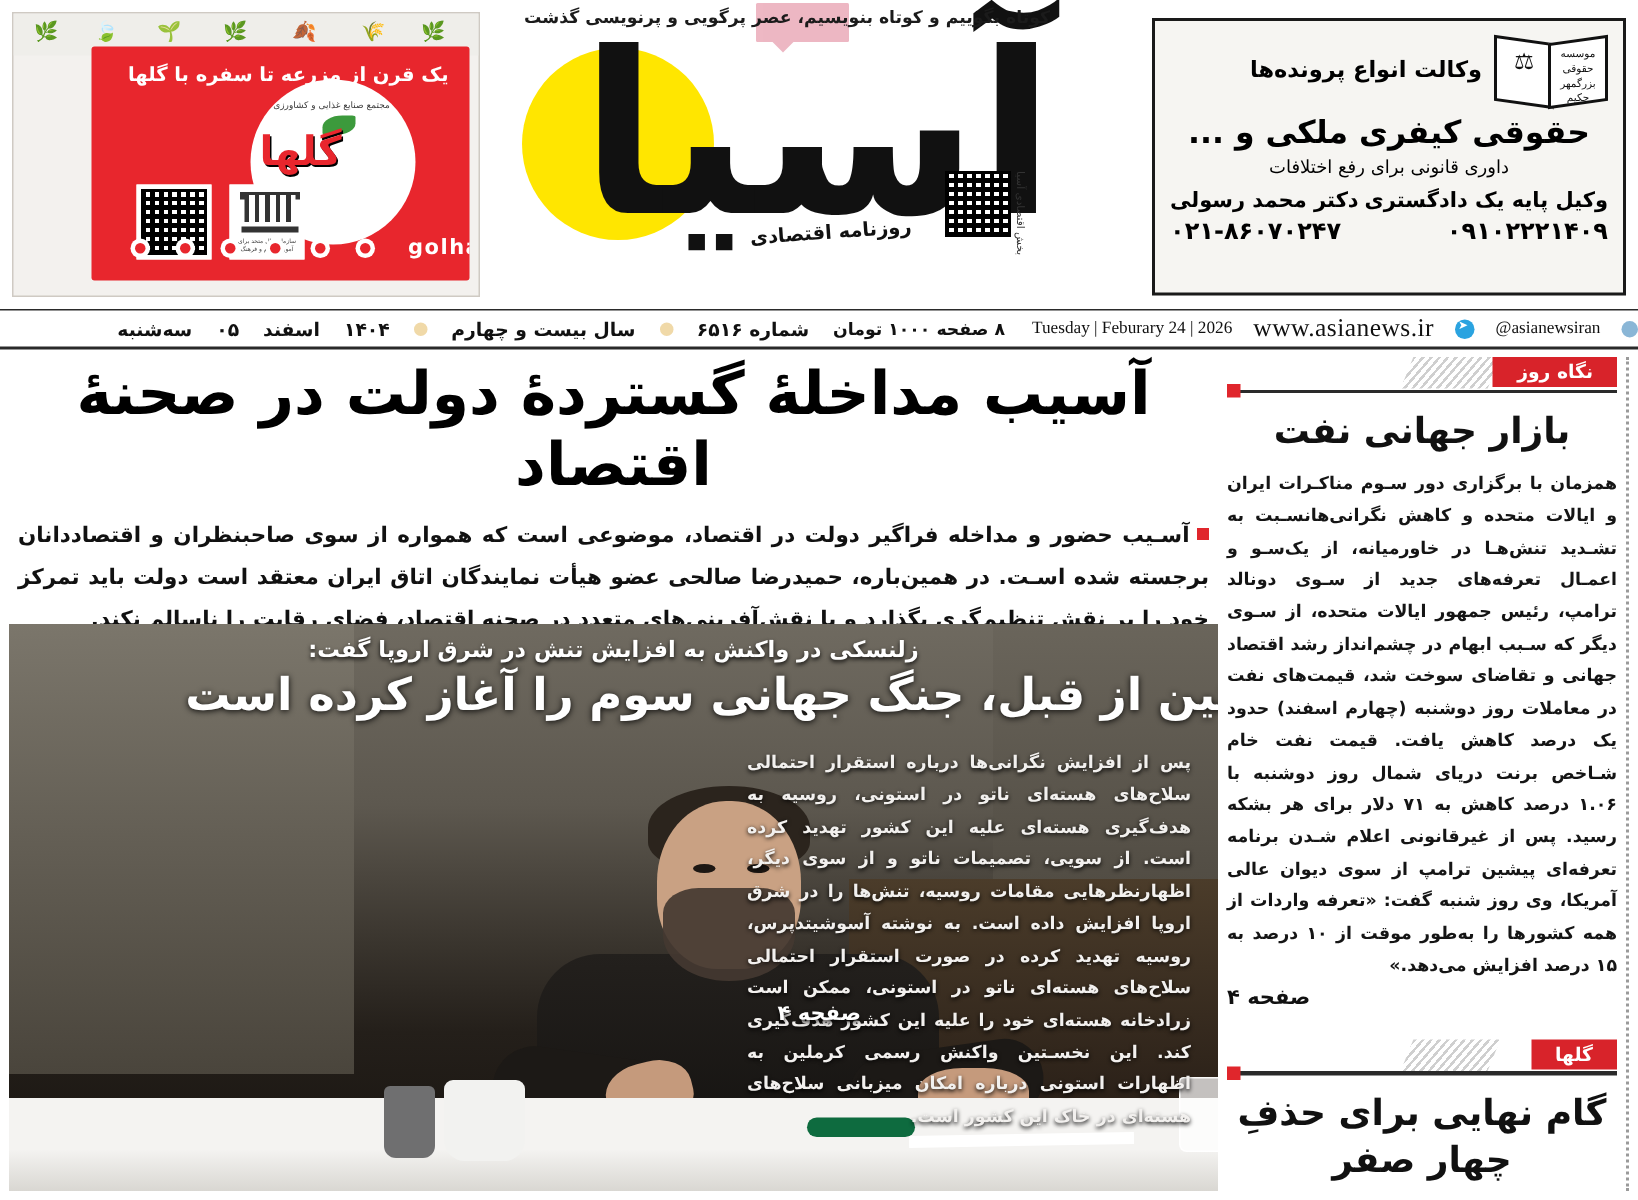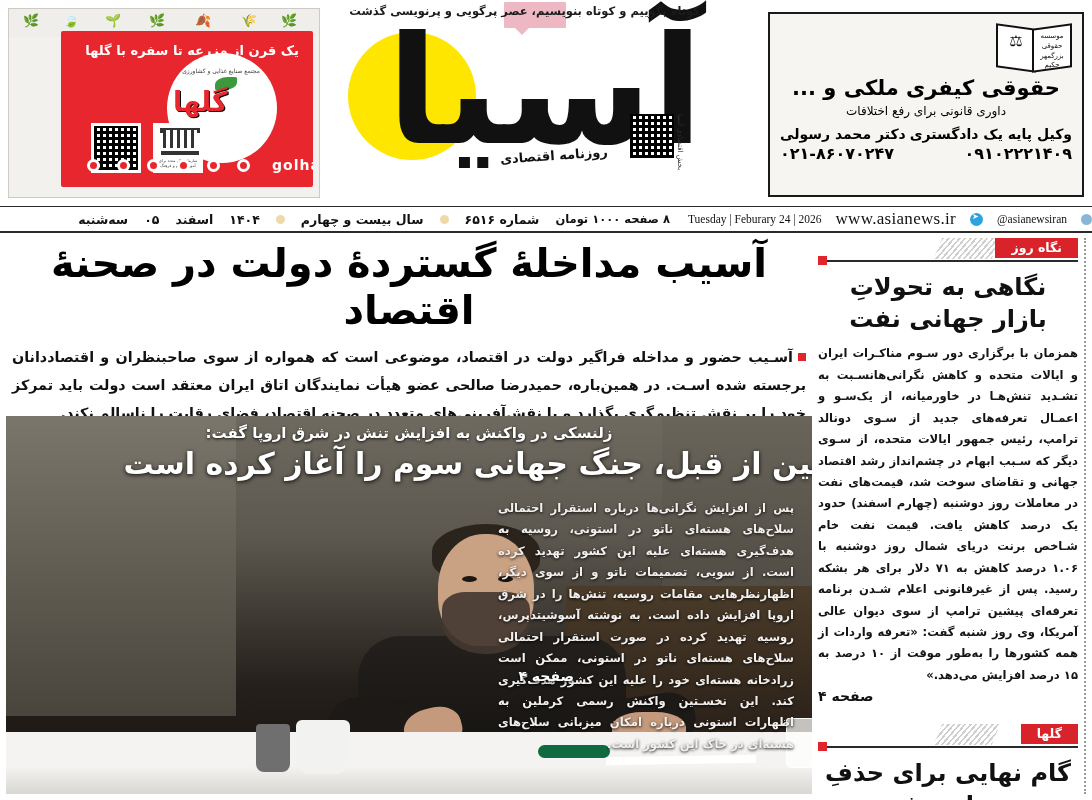--- a/index.html
+++ b/index.html
@@ -386,20 +386,21 @@
       <div class="qr qr-mast"></div>
       <div class="qr-mast-lbl">بخش اقتصادی آسیا</div>
     </div>
 
     <div class="ad-legal">
       <div class="legal-top">
         <div class="legal-book">
           <div class="legal-scale">⚖</div>
           <div class="legal-seal">موسسه حقوقی بزرگمهر حکیم</div>
         </div>
+        <div class="legal-l1">وکالت انواع پرونده‌ها</div>
       </div>
       <div class="legal-l2">حقوقی کیفری ملکی و ...</div>
       <div class="legal-l3">داوری قانونی برای رفع اختلافات</div>
       <div class="legal-row">
         <span>وکیل پایه یک دادگستری</span>
         <span>دکتر محمد رسولی</span>
       </div>
       <div class="legal-row phone">
         <span>۰۹۱۰۲۲۲۱۴۰۹</span>
         <span>۰۲۱-۸۶۰۷۰۲۴۷</span>
@@ -468,21 +469,20 @@
   <div class="sidebar">
 
     <div class="sb-sec">
       <div class="sb-flag">
         <div class="sb-stripes"></div>
         <div class="sb-tag">نگاه روز</div>
         <div class="sb-rule"></div>
         <div class="sb-sq"></div>
       </div>
       <div class="sb-head">
-        <div>نگاهی به تحولاتِ</div>
         <div>بازار جهانی نفت</div>
       </div>
       <div class="sb-body">همزمان با برگزاری دور سـوم مناکـرات ایران و ایالات متحده و کاهش نگرانی‌هانسـبت به تشـدید تنش‌هـا در خاورمیانه، از یک‌سـو و اعمـال تعرفه‌های جدید از سـوی دونالد ترامپ، رئیس جمهور ایالات متحده، از سـوی دیگر که سـبب ابهام در چشم‌انداز رشد اقتصاد جهانی و تقاضای سوخت شد، قیمت‌های نفت در معاملات روز دوشنبه (چهارم اسفند) حدود یک درصد کاهش یافت. قیمت نفت خام شـاخص برنت دریای شمال روز دوشنبه با ۱.۰۶ درصد کاهش به ۷۱ دلار برای هر بشکه رسید. پس از غیرقانونی اعلام شـدن برنامه تعرفه‌ای پیشین ترامپ از سوی دیوان عالی آمریکا، وی روز شنبه گفت: «تعرفه واردات از همه کشورها را به‌طور موقت از ۱۰ درصد به ۱۵ درصد افزایش می‌دهد.»</div>
       <div class="sb-page">صفحه ۴</div>
     </div>
 
     <div class="sb-gap"></div>
 
     <div class="sb-sec">
       <div class="sb-flag">

